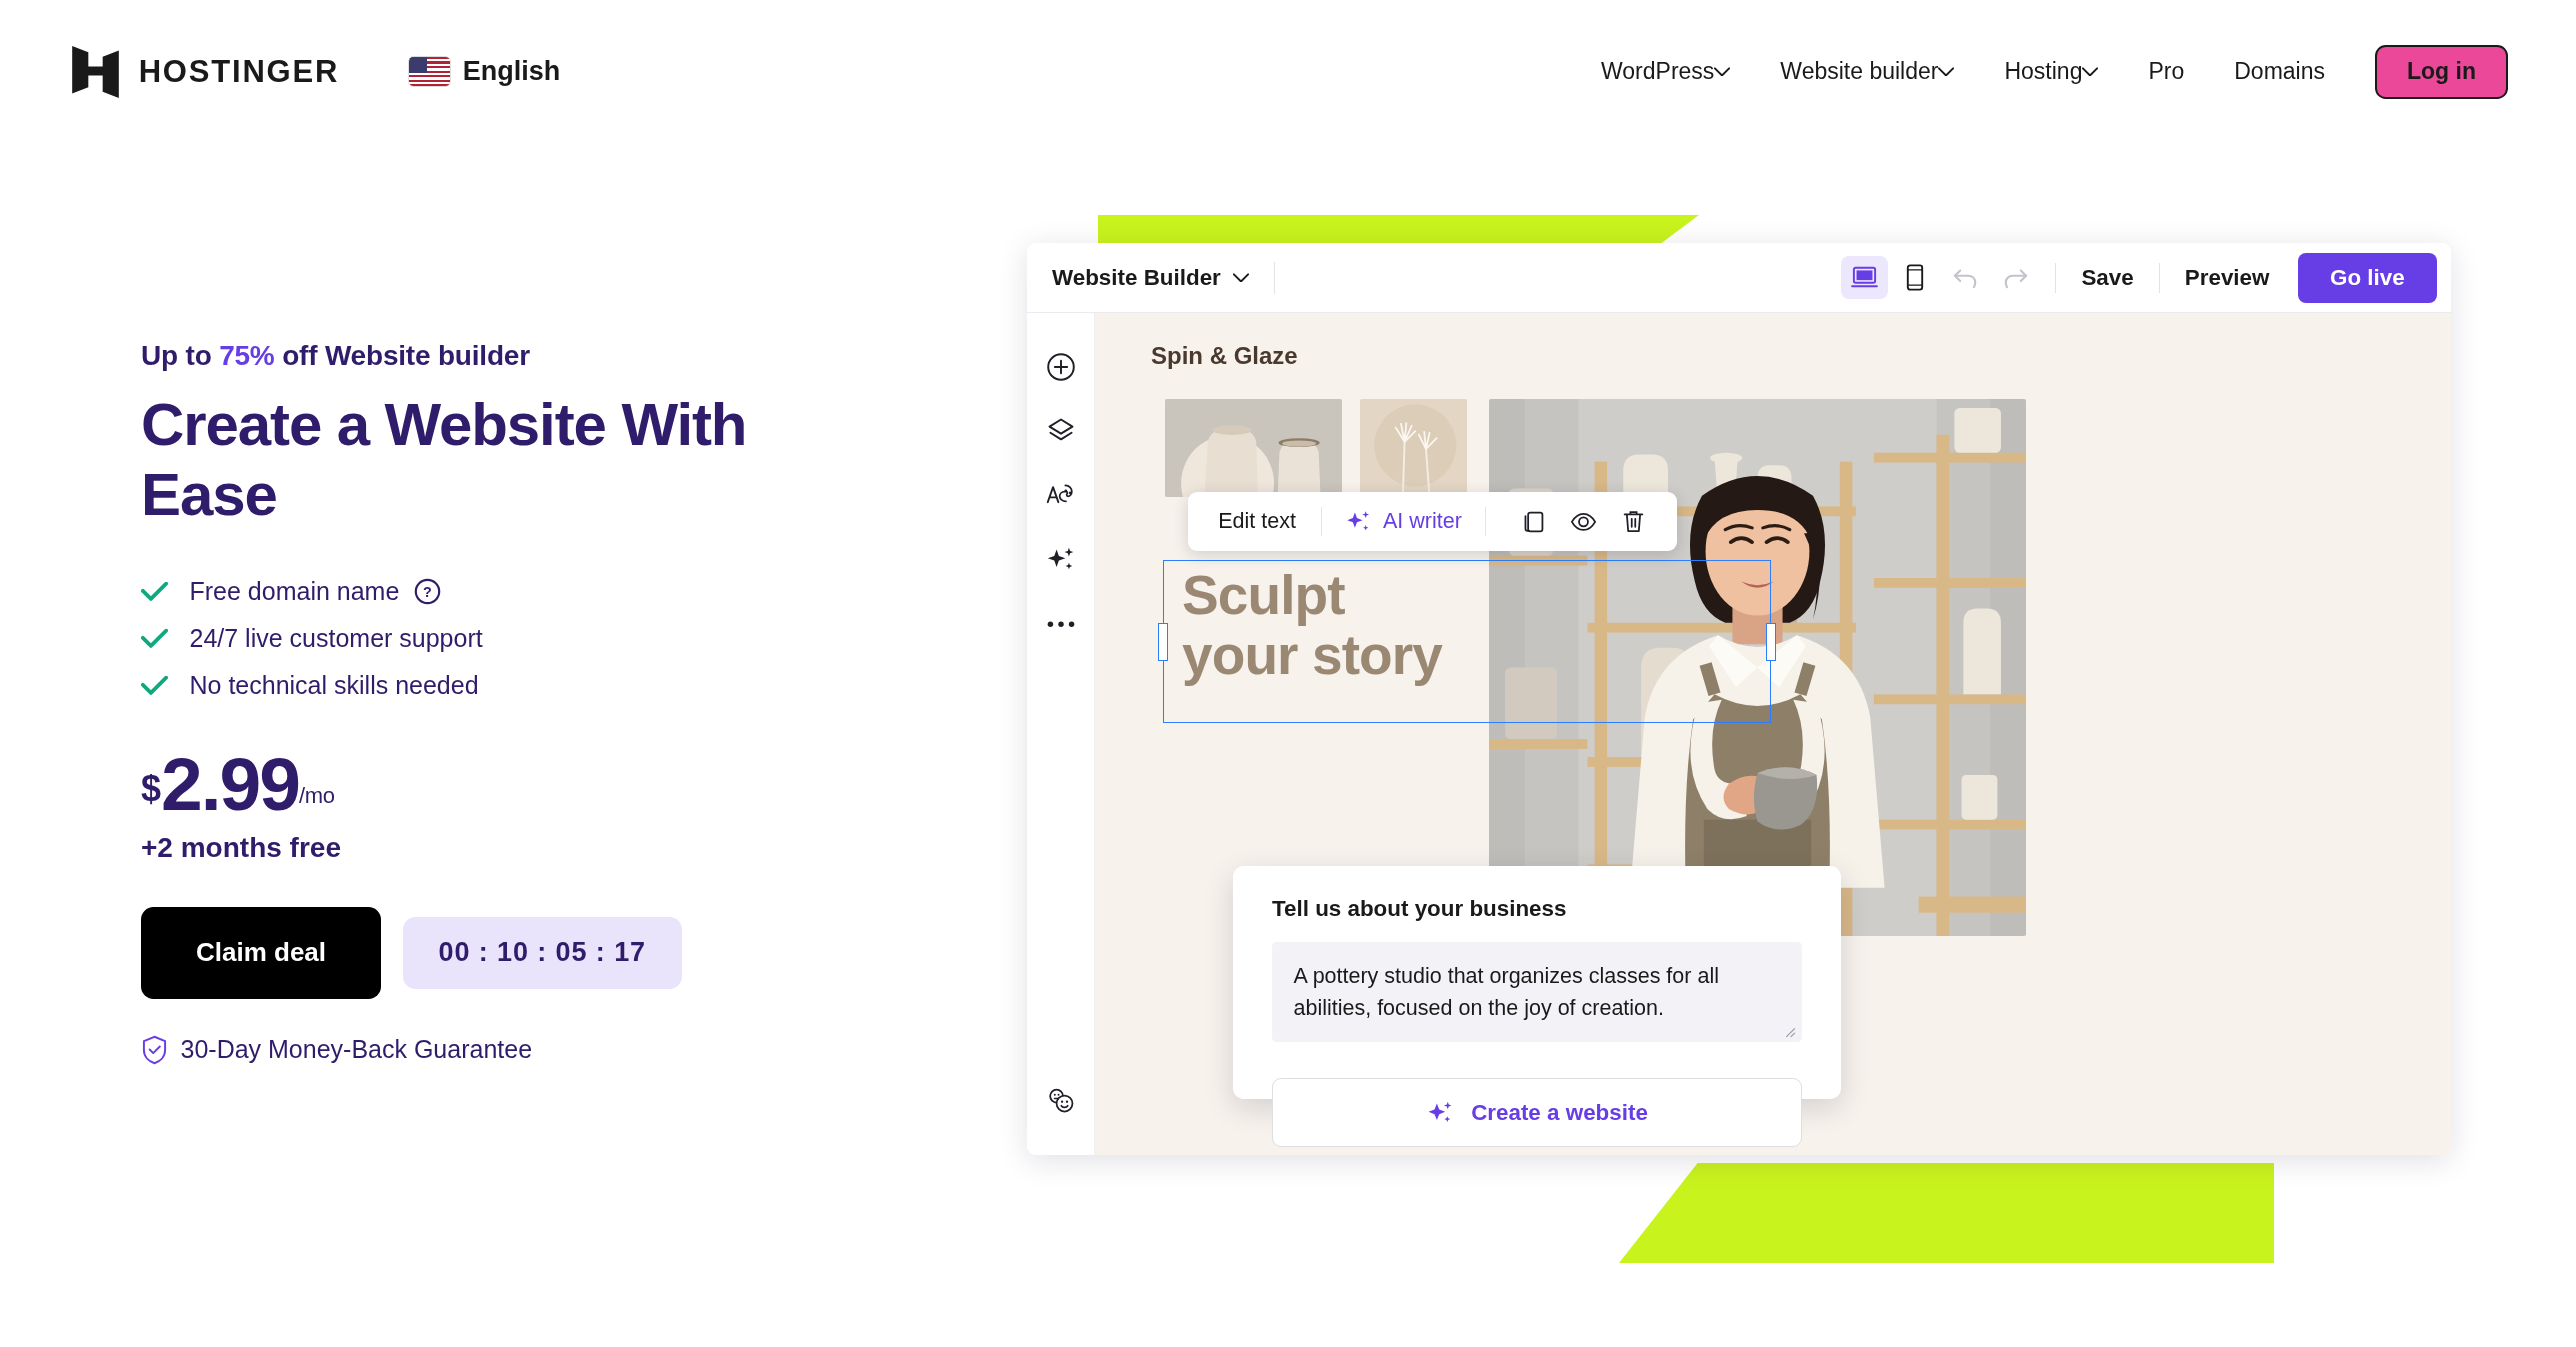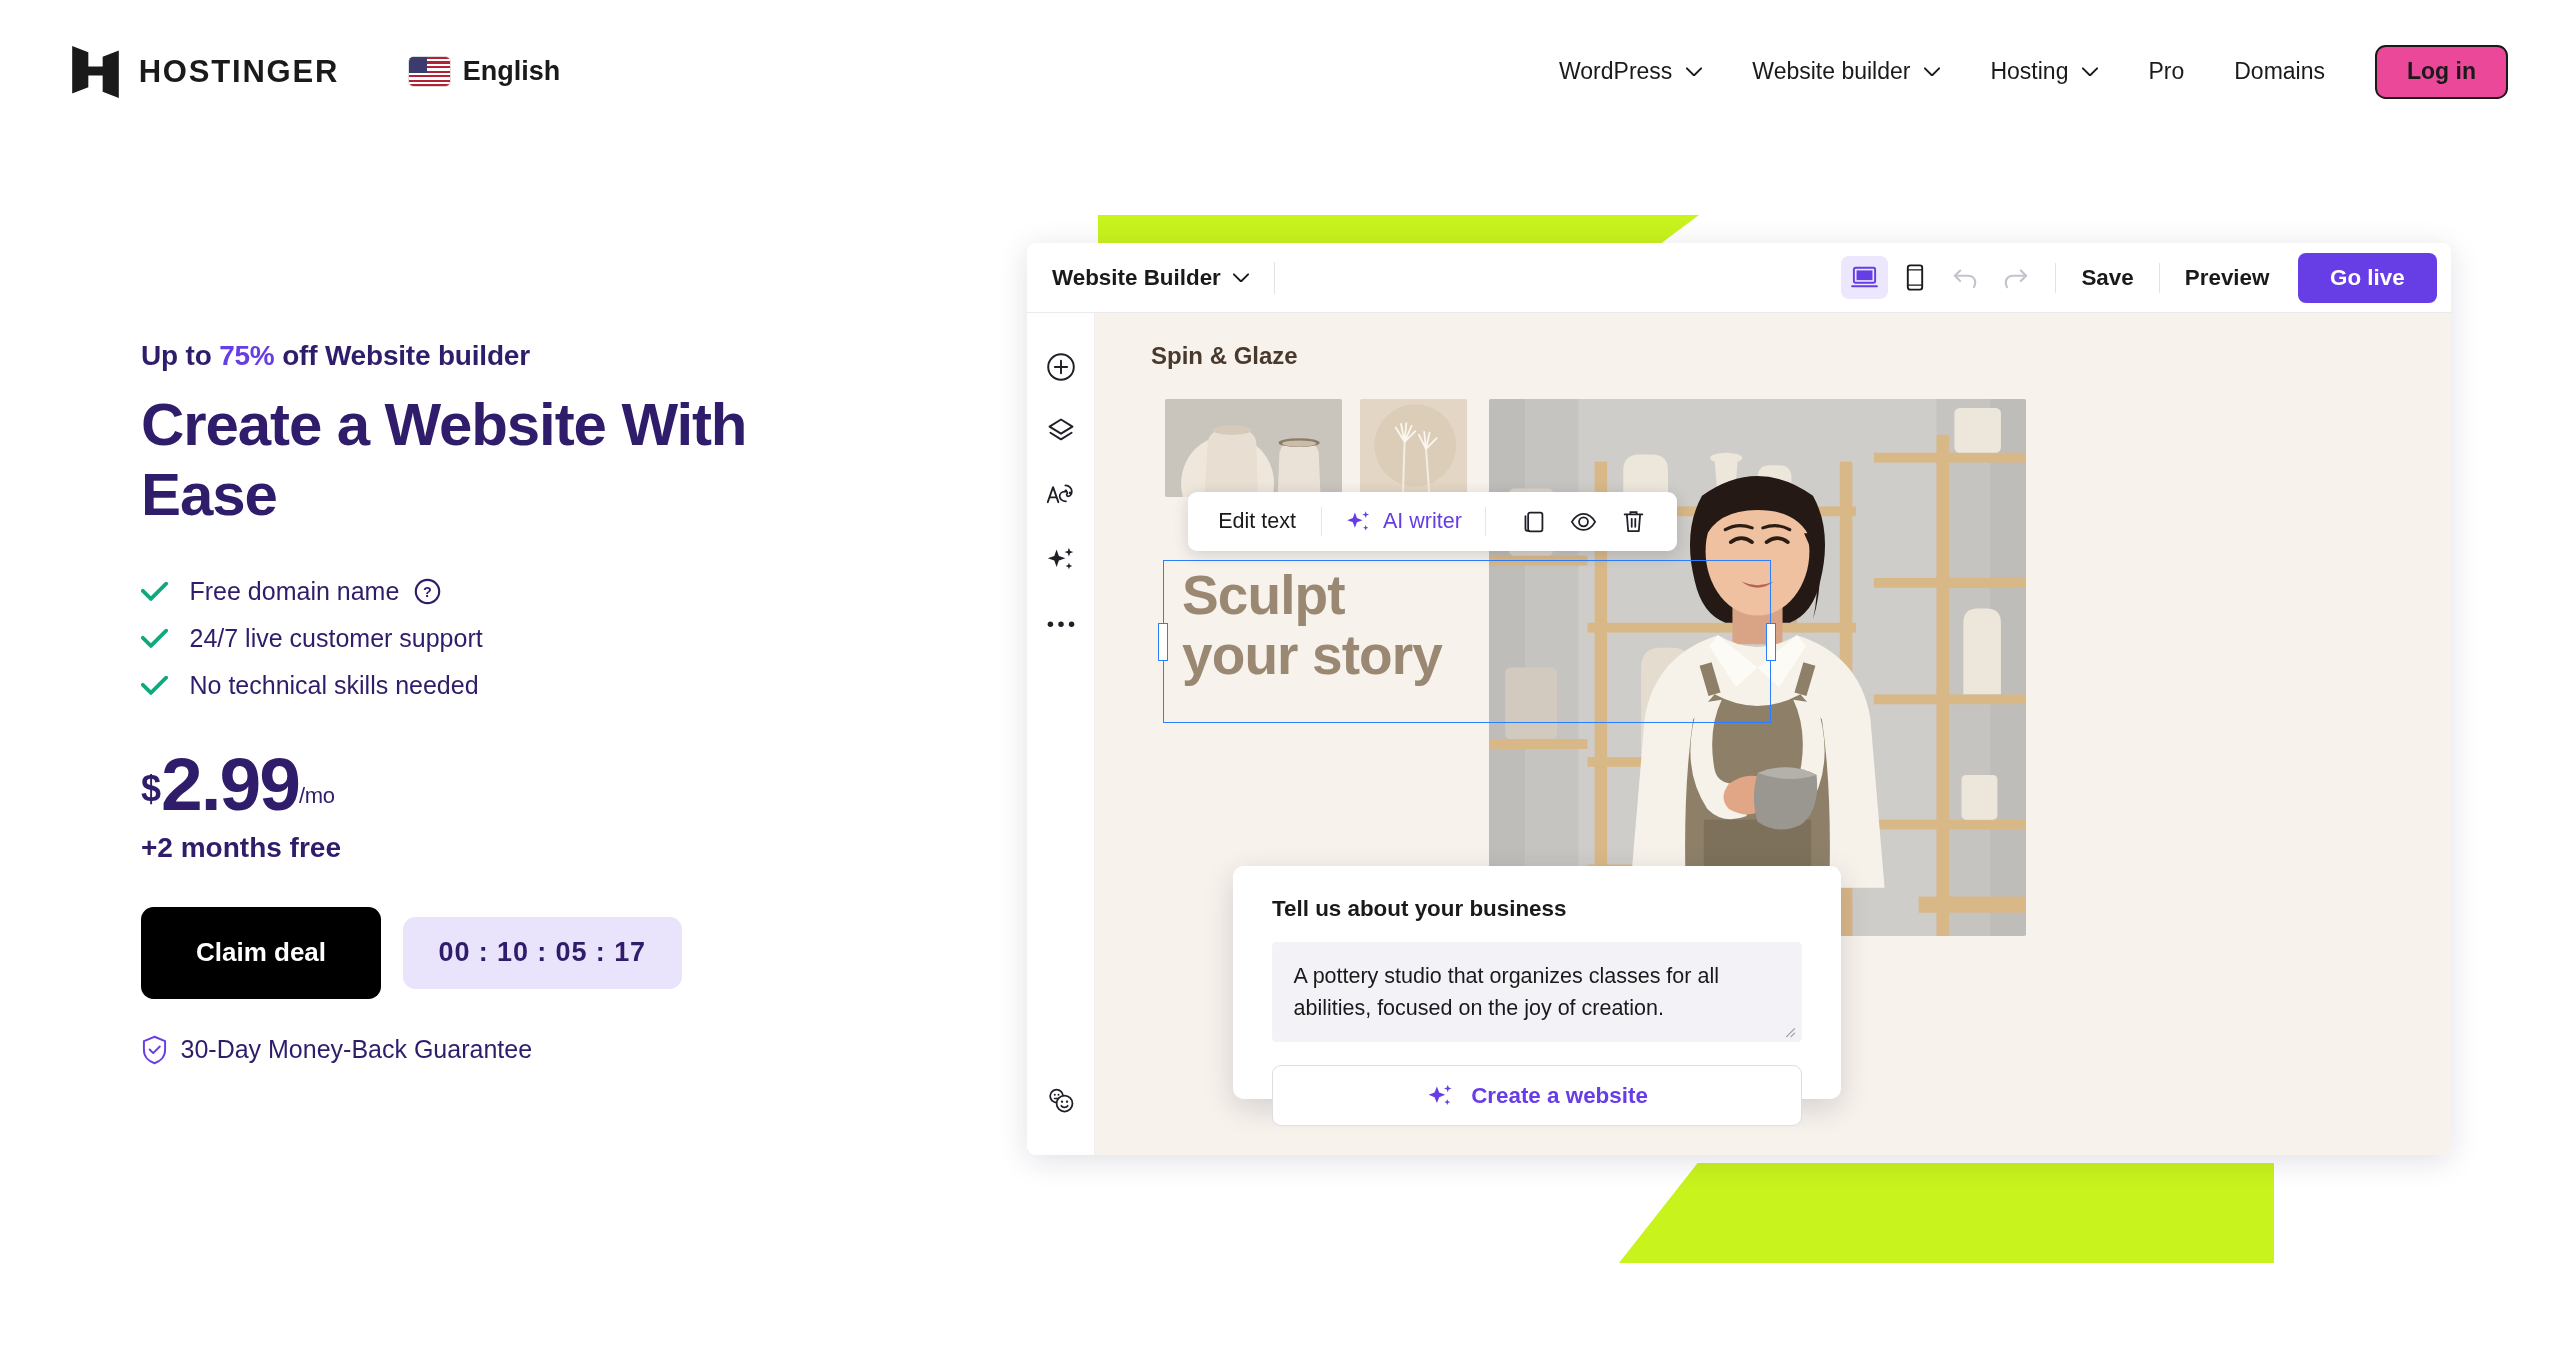--- a/index.html
+++ b/index.html
@@ -31,21 +31,21 @@
   .flag .stripes { position:absolute; inset:0; }
   .flag .stripes i { display:block; height: 2.3px; background:#B22234; }
   .flag .stripes i:nth-child(even){ background:#ffffff; }
   .flag .canton {
     position:absolute; left:0; top:0; width: 18px; height: 16px; background:#3C3B6E;
   }
   .lang-label { font-size: 27px; font-weight: 700; color:#1a1a1a; }
 
   .nav { margin-left: auto; display:flex; align-items:center; margin-right: 68px; }
   .nav-item {
-    display:flex; align-items:center; gap:14px;
+    display:flex; align-items:center; gap:0;
     font-size: 23px; color:#1a1a1a; font-weight: 400;
     margin-right: 50px; cursor:pointer; white-space: nowrap;
   }
   .nav-item:last-of-type { margin-right: 36px; }
   .chev { width: 16px; height: 9.8px; display:inline-block; }
   .login-btn {
     border: 2.1px solid #1a1a1a; border-radius: 10.7px;
     padding: 0 30px; height: 54px; display:flex; align-items:center; justify-content:center;
     font-size: 23px; font-weight: 700; color:#1a1a1a; cursor:pointer; background:#ec4899;
   }
@@ -207,21 +207,21 @@
   .ai-label { font-size: 22.4px; font-weight: 700; color:#1a1a1a; margin-bottom: 19.7px; }
   .ai-field {
     background:#F3F3F7; border-radius: 4.5px; padding: 18px 21.5px;
     font-size: 21.5px; line-height: 1.5; color:#1a1a1a; position:relative;
     min-height: 93px;
   }
   .resize-h {
     position:absolute; right: 6.3px; bottom: 4.5px; width: 12.5px; height: 12.5px;
   }
   .create-btn {
-    margin-top: 23px; height: 61px; border:1.4px solid #DDDDE4; border-radius: 9px;
+    margin-top: 36px; height: 69px; border:1.4px solid #DDDDE4; border-radius: 9px;
     display:flex; align-items:center; justify-content:center; gap: 16px;
     font-size: 22.4px; font-weight: 700; color:#673DE6; cursor:pointer; background:#fff;
   }
 </style>
 </head>
 <body>
 
 <div class="page">
 
   <div class="header">

